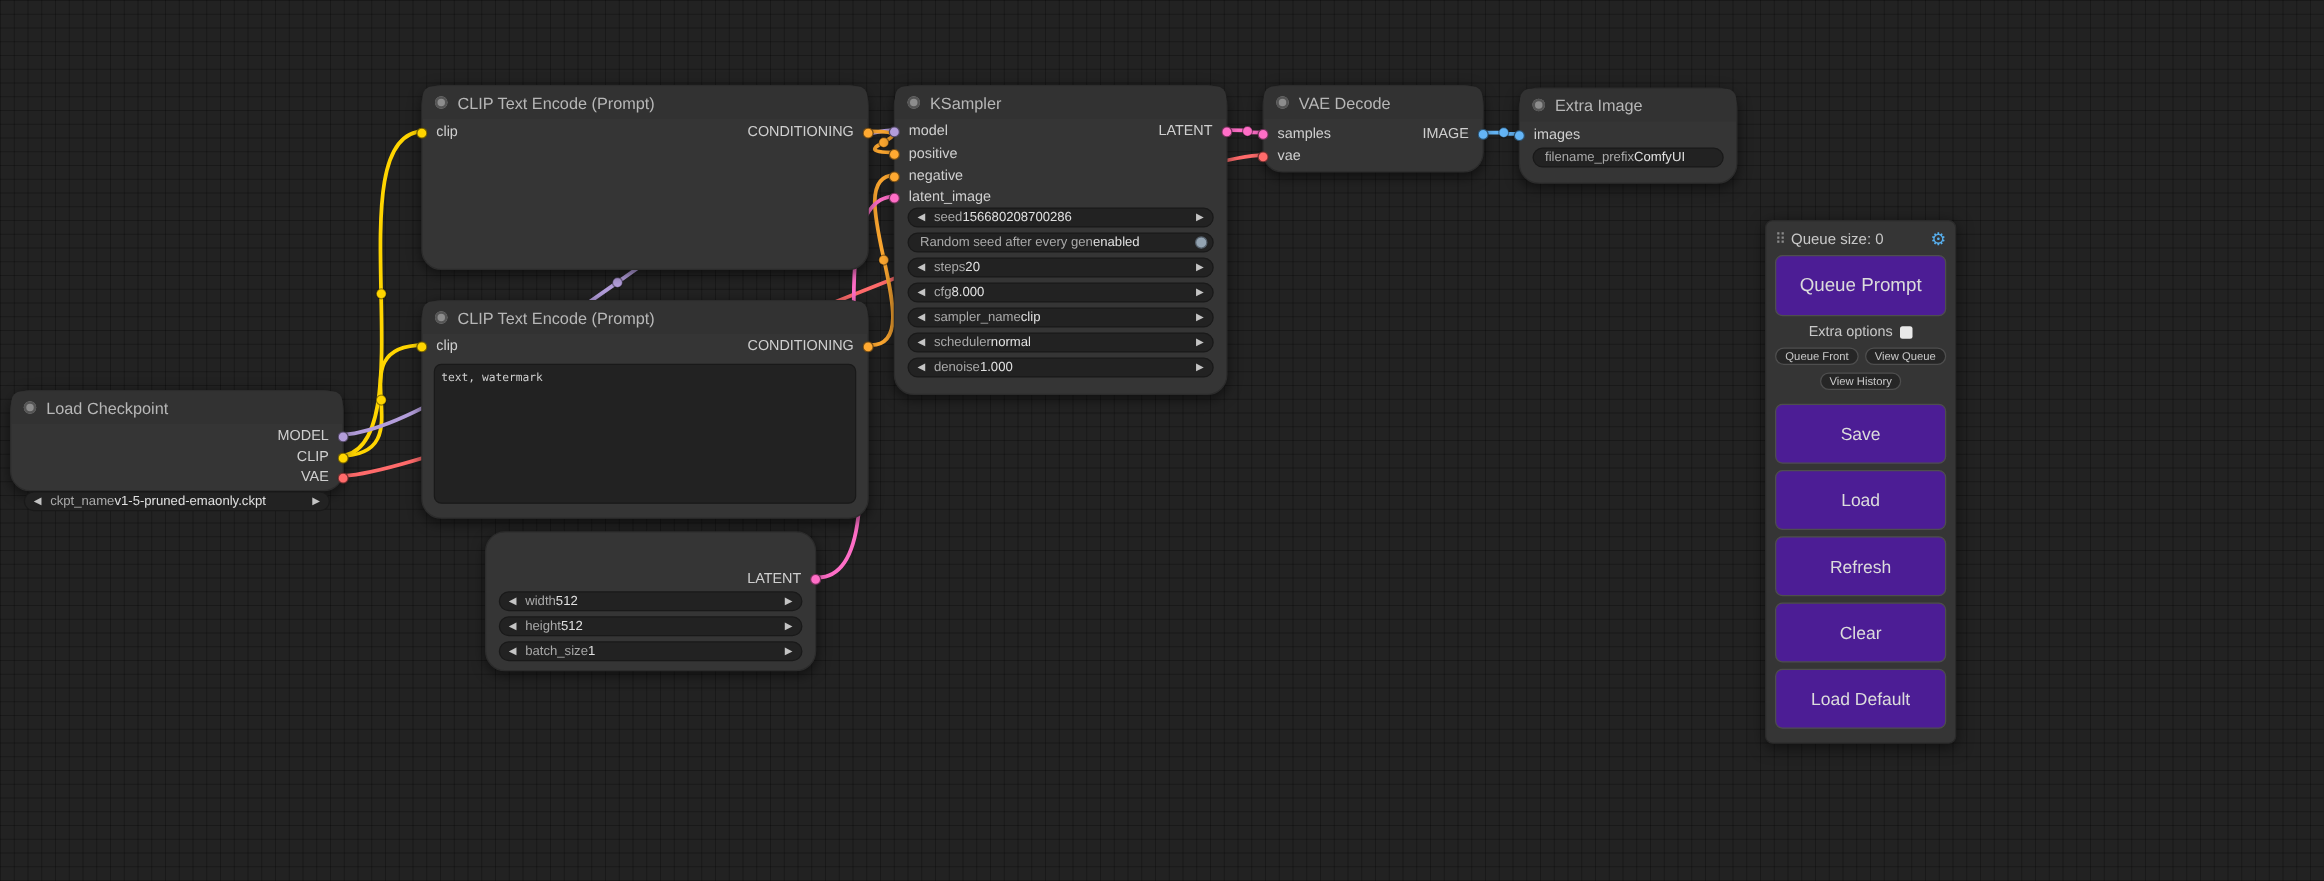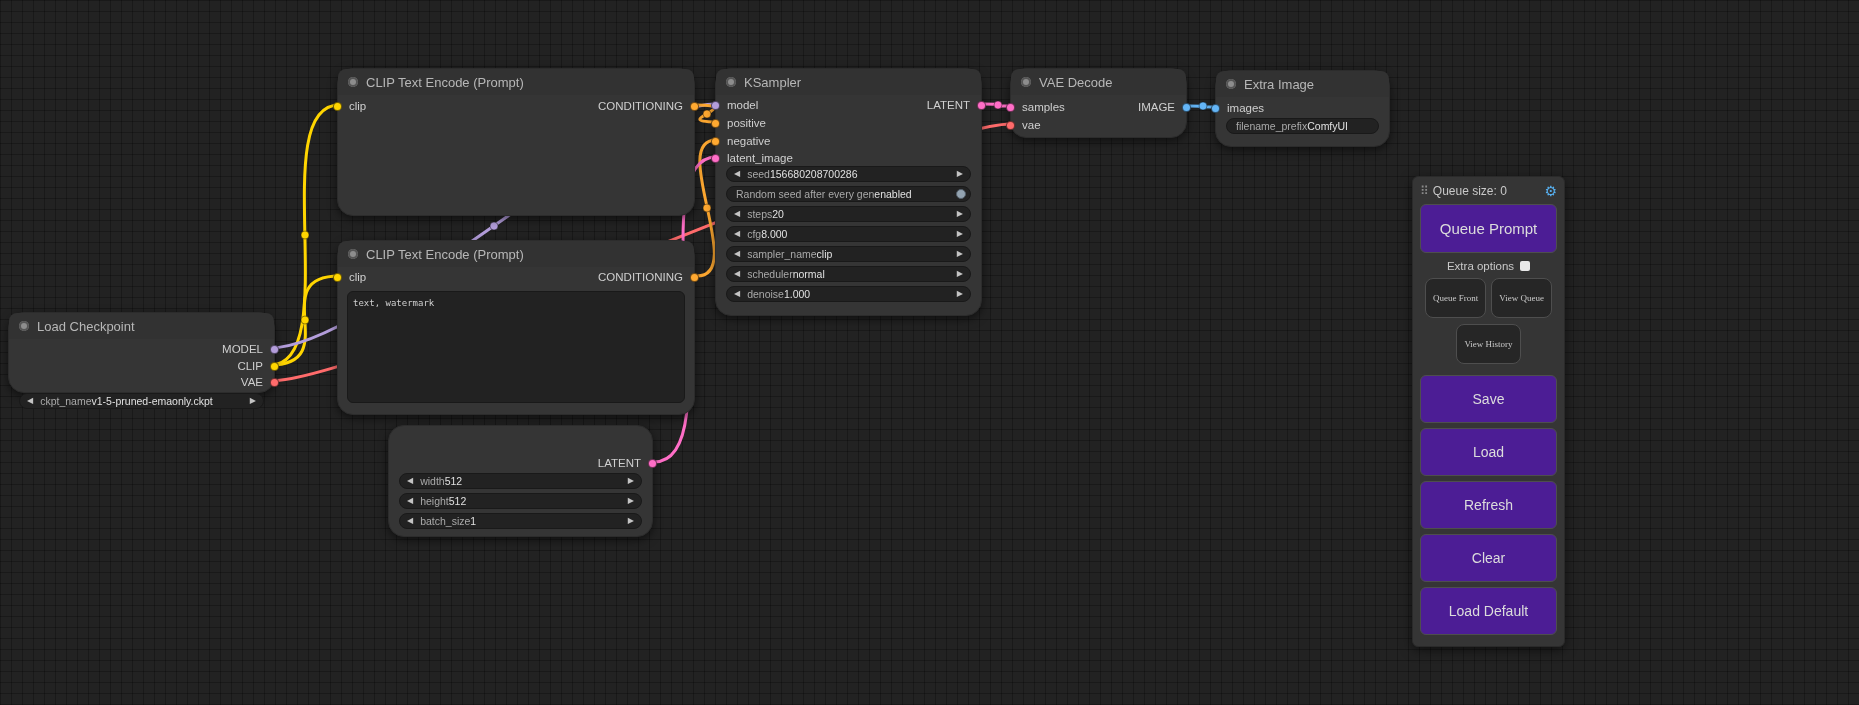--- a/index.html
+++ b/index.html
@@ -45,21 +45,21 @@
   .qsize{flex:1;text-align:left}
   .gear{color:#57b0f0;font-size:14px}
   .btn{display:block;width:100%;background:#4c1d95;border:1px solid #4e4e4e;border-radius:6px;
     color:#dcdcdc;text-align:center;padding:15px 0;margin-top:5px;font-family:inherit;cursor:pointer}
   .btn.big{font-size:15px}
   .btn.std{font-size:14px}
   .extra{display:flex;justify-content:center;align-items:center;gap:6px;color:#c9c9c9;font-size:11.5px;margin-top:7px}
   .cb{width:10px;height:10px;background:#e9e9e9;border-radius:2px;flex:0 0 auto}
   .pill-row{display:flex;gap:5px;justify-content:center;margin-top:6px}
   .pill{background:#262626;border:1px solid #4e4e4e;border-radius:8px;color:#c9c9c9;font-size:9px;
-    padding:14px 7px;font-family:Liberation Serif, serif;cursor:pointer;white-space:nowrap}
+    padding:1px 7px;font-family:Liberation Sans, sans-serif;cursor:pointer;white-space:nowrap}
 </style>
 </head>
 <body>
 
 <div id="canvas">
 
   <svg id="wires" width="1859" height="705">
     <g fill="none" stroke-width="3" stroke-linecap="round">
       <path d="M 270 365 C 345 365 265 105 339 105" stroke="#FFD500"></path>
       <path d="M 270 365 C 345 365 265 276 339 276" stroke="#FFD500"></path>

